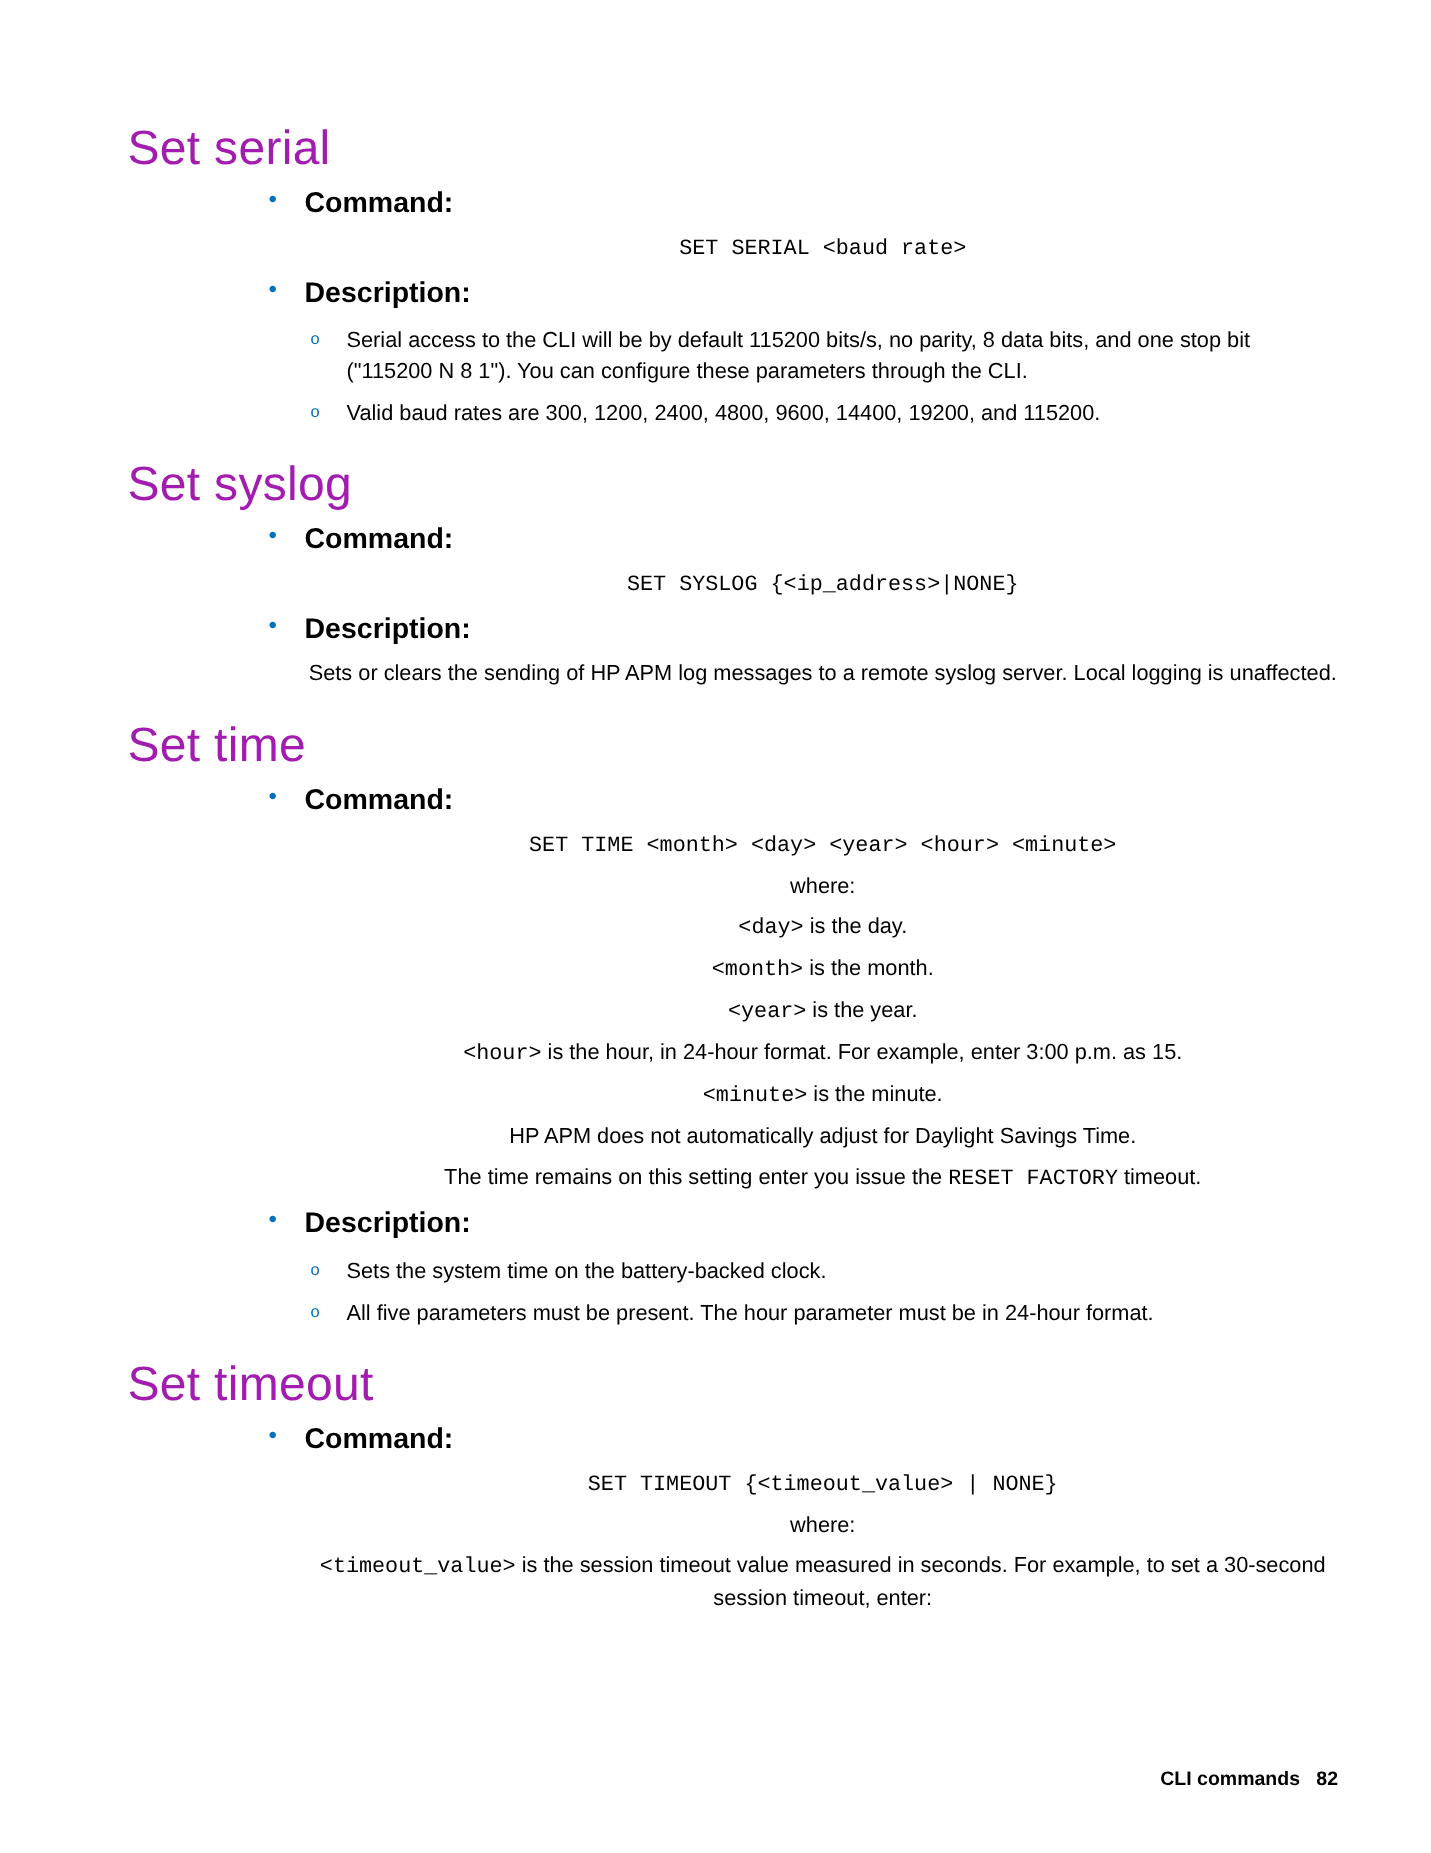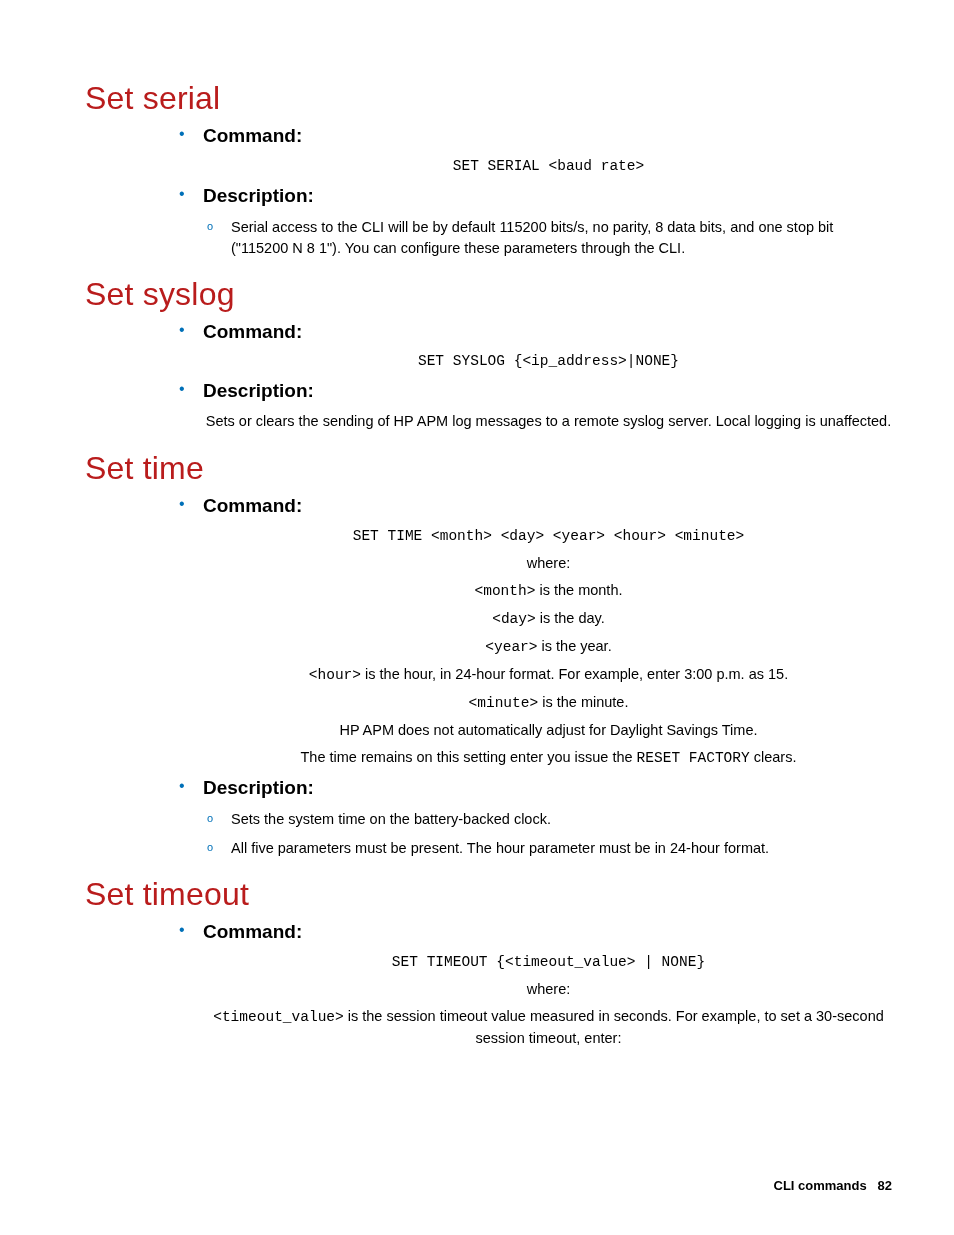--- a/index.html
+++ b/index.html
@@ -14,21 +14,21 @@
     padding: 80px 60px 30px 85px;
     box-sizing: border-box;
     width: 954px;
     min-height: 1235px;
     position: relative;
   }
   h1 {
     font-family: "Trebuchet MS", "Lucida Sans", Arial, sans-serif;
     font-size: 32px;
     font-weight: 400;
-    color: #b91c1c;
+    color: #a21caf;
     margin: 0 0 6px 0;
     letter-spacing: 0.2px;
   }
   ul.level1 {
     list-style: none;
     margin: 0 0 18px 90px;
     padding: 0;
   }
   ul.level1 > li {
     position: relative;
@@ -97,20 +97,21 @@
   <h1>Set serial</h1>
   <ul class="level1">
     <li>
       <span class="bold-label">Command:</span>
       <div class="para mono">SET SERIAL &lt;baud rate&gt;</div>
     </li>
     <li>
       <span class="bold-label">Description:</span>
       <ul class="level2">
         <li>Serial access to the CLI will be by default 115200 bits/s, no parity, 8 data bits, and one stop bit ("115200 N 8 1"). You can configure these parameters through the CLI.</li>
+        <li>Valid baud rates are 300, 1200, 2400, 4800, 9600, 14400, 19200, and 115200.</li>
       </ul>
     </li>
   </ul>
 
   <h1>Set syslog</h1>
   <ul class="level1">
     <li>
       <span class="bold-label">Command:</span>
       <div class="para mono">SET SYSLOG {&lt;ip_address&gt;|NONE}</div>
     </li>
@@ -119,27 +120,27 @@
       <div class="para">Sets or clears the sending of HP APM log messages to a remote syslog server. Local logging is unaffected.</div>
     </li>
   </ul>
 
   <h1>Set time</h1>
   <ul class="level1">
     <li>
       <span class="bold-label">Command:</span>
       <div class="para mono">SET TIME &lt;month&gt; &lt;day&gt; &lt;year&gt; &lt;hour&gt; &lt;minute&gt;</div>
       <div class="para">where:</div>
+      <div class="para"><span class="mono">&lt;day&gt;</span><span> is the day.</span></div>
       <div class="para"><span class="mono">&lt;month&gt;</span><span> is the month.</span></div>
-      <div class="para"><span class="mono">&lt;day&gt;</span><span> is the day.</span></div>
       <div class="para"><span class="mono">&lt;year&gt;</span><span> is the year.</span></div>
       <div class="para"><span class="mono">&lt;hour&gt;</span><span> is the hour, in 24-hour format. For example, enter 3:00 p.m. as 15.</span></div>
       <div class="para"><span class="mono">&lt;minute&gt;</span><span> is the minute.</span></div>
       <div class="para">HP APM does not automatically adjust for Daylight Savings Time.</div>
-      <div class="para"><span>The time remains on this setting enter you issue the </span><span class="mono">RESET FACTORY</span><span> clears.</span></div>
+      <div class="para"><span>The time remains on this setting enter you issue the </span><span class="mono">RESET FACTORY</span><span> timeout.</span></div>
     </li>
     <li>
       <span class="bold-label">Description:</span>
       <ul class="level2">
         <li>Sets the system time on the battery-backed clock.</li>
         <li>All five parameters must be present. The hour parameter must be in 24-hour format.</li>
       </ul>
     </li>
   </ul>
 

